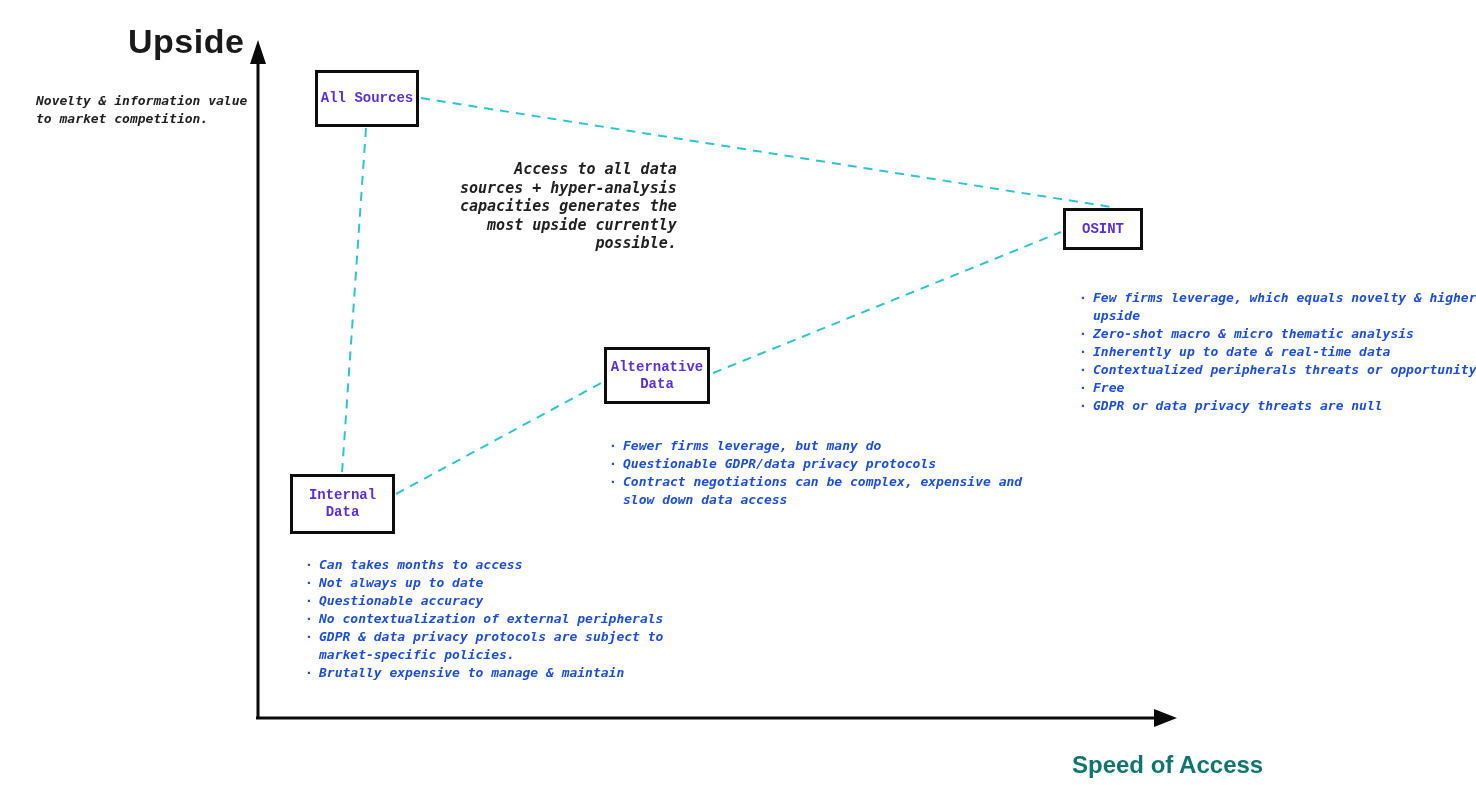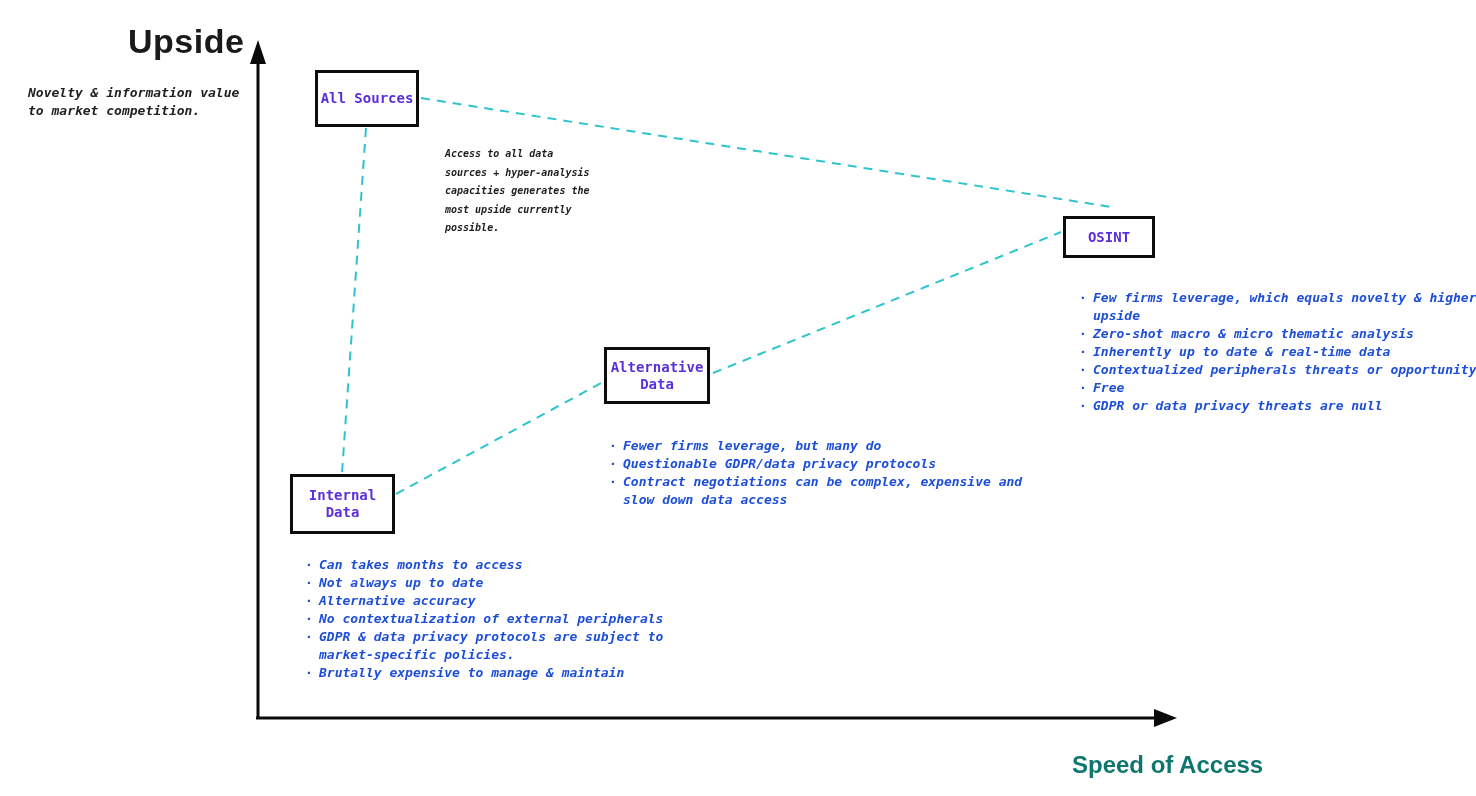--- a/index.html
+++ b/index.html
@@ -26,45 +26,46 @@
     position:absolute;left:128px;top:22px;margin:0;
     font-family:"Liberation Sans", sans-serif;
     font-size:34px;font-weight:bold;color:#1a1a1a;letter-spacing:0.5px;
   }
   .x-title{
     position:absolute;left:1072px;top:751px;
     font-family:"Liberation Sans", sans-serif;
     font-size:24px;font-weight:bold;color:#0f766e;
   }
   .y-subtitle{
-    position:absolute;left:20px;top:76px;margin:8px;
+    position:absolute;left:20px;top:76px;margin:16px;
     font-size:13px;font-weight:bold;font-style:italic;
     line-height:18px;white-space:pre-line;color:#1f1f1f;
   }
   .node{
     position:absolute;
     box-sizing:border-box;
     border:3px solid #0d0d0d;
     background:#ffffff;
     display:flex;align-items:center;justify-content:center;
     text-align:center;
+    font-family:Liberation Mono, monospace;
   }
   .node .node-label{
     font-size:14px;font-weight:bold;color:var(--accent);
     line-height:17px;white-space:pre-line;
   }
   .node-all-sources{left:315px;top:70px;width:104px;height:57px;}
-  .node-osint{left:1063px;top:216px;width:92px;height:42px;text-align:right;}
+  .node-osint{left:1063px;top:208px;width:80px;height:42px;text-align:right;}
   .node-alternative-data{left:604px;top:347px;width:106px;height:57px;}
   .node-internal-data{left:290px;top:474px;width:105px;height:60px;}
 
   .note{
-    position:absolute;left:445px;top:145px;margin:0;
-    font-size:10px;font-weight:bold;font-style:italic;
-    line-height:18.5px;white-space:pre-line;color:#1f1f1f;
+    position:absolute;left:445px;top:145px;margin:15px;
+    font-size:15px;font-weight:bold;font-style:italic;
+    line-height:18.5px;white-space:pre-line;color:#1f1f1f;text-align:right;
   }
   ul.bullets{
     position:absolute;margin:16px;padding:0;list-style:none;
     font-size:13px;font-weight:bold;font-style:italic;color:#1d4ed8;
   }
   ul.bullets li{
     position:relative;
     padding-left:14px;
     line-height:18px;
     white-space:pre-line;
@@ -135,20 +136,20 @@
 slow down data access</li>
     </ul>
 
   <div class="node node-internal-data">
     <span class="node-label">Internal
 Data</span>
   </div>
   <ul class="bullets bullets-internal">
       <li>Can takes months to access</li>
       <li>Not always up to date</li>
-      <li>Alternative accuracy</li>
+      <li>Questionable accuracy</li>
       <li>No contextualization of external peripherals</li>
       <li>GDPR &amp; data privacy protocols are subject to
 market-specific policies.</li>
       <li>Brutally expensive to manage &amp; maintain</li>
     </ul>
 
 </div>
 
 </body></html>

